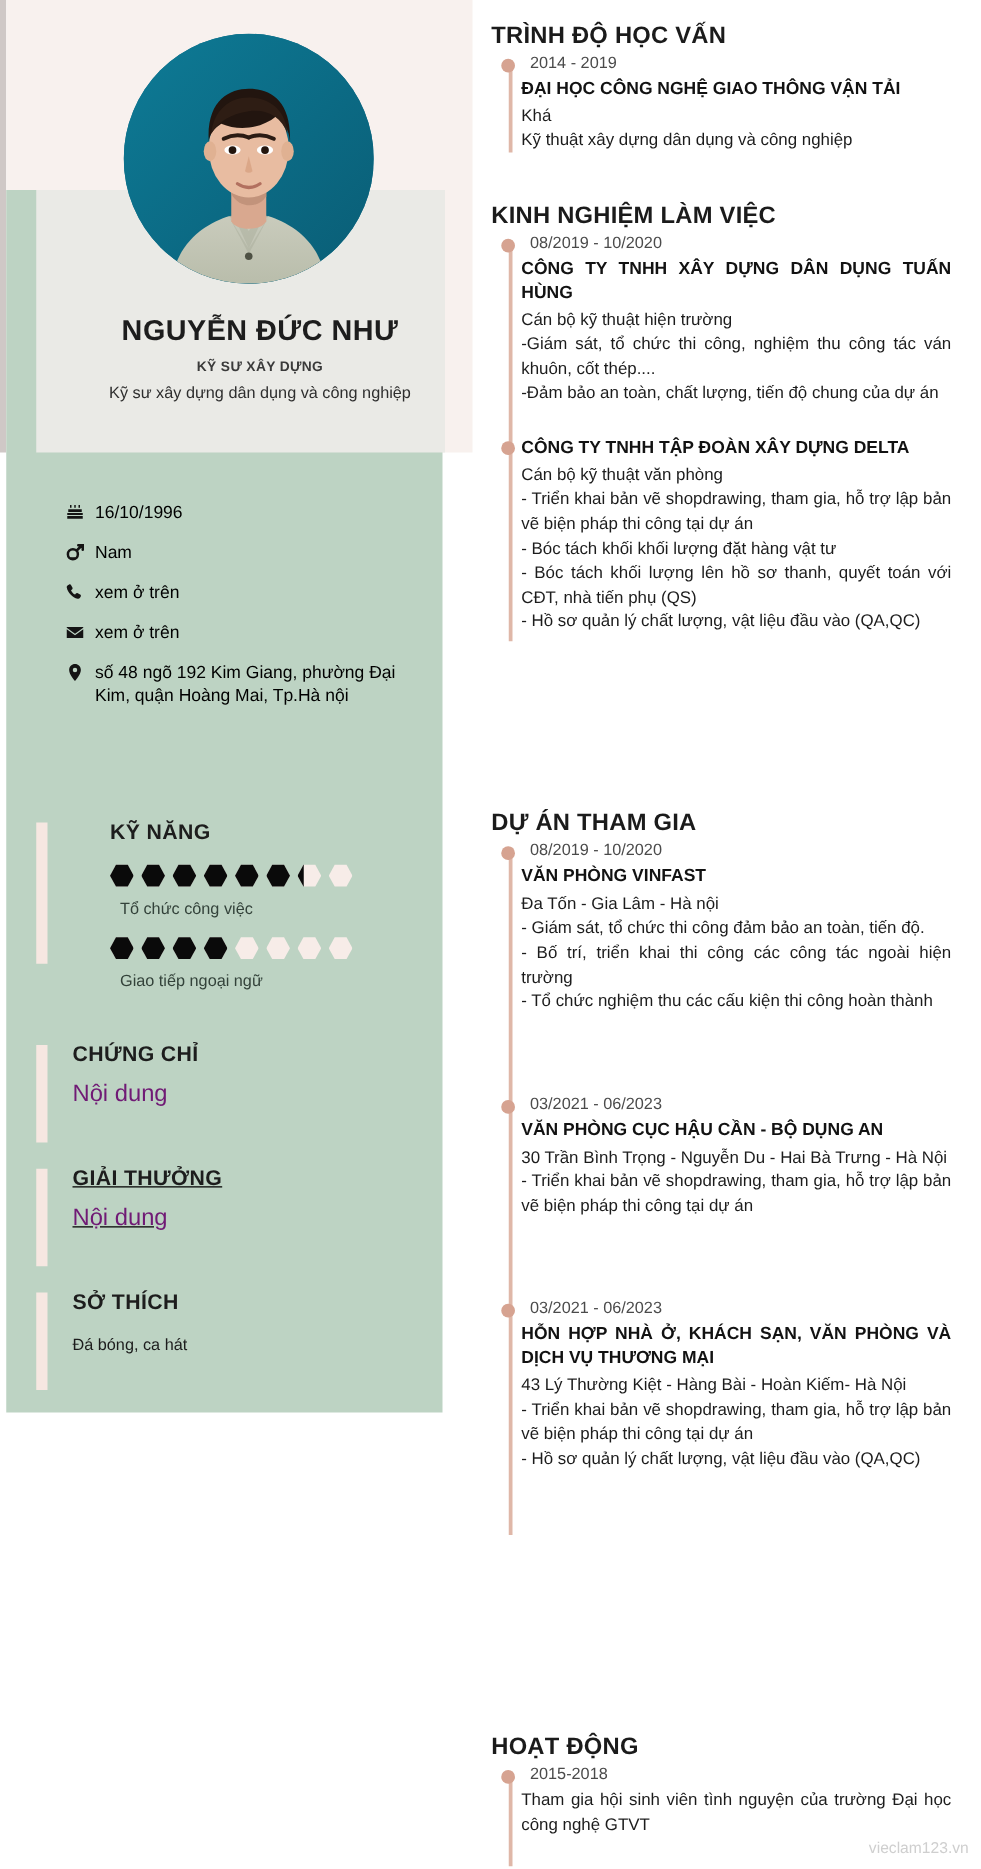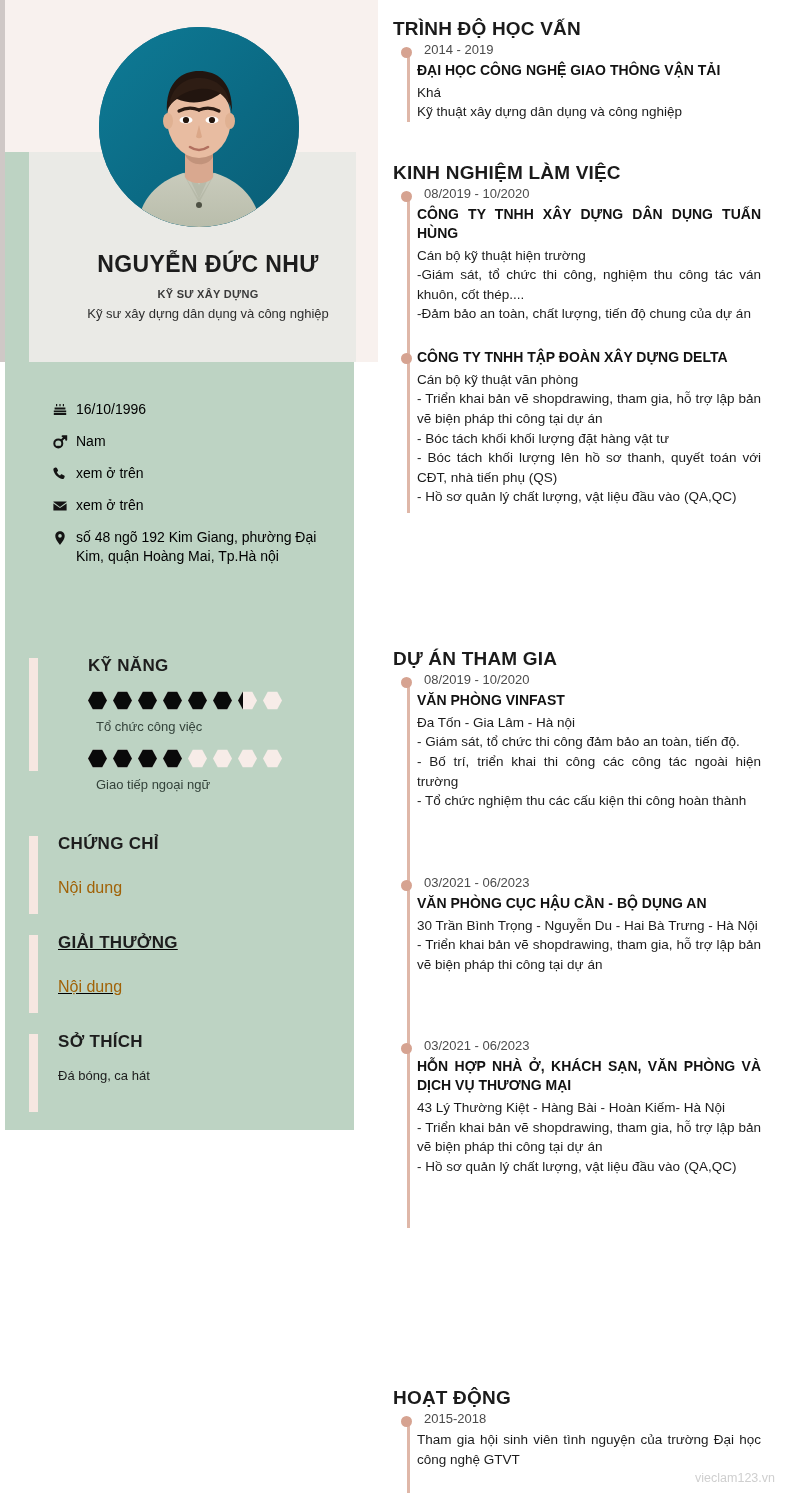--- a/index.html
+++ b/index.html
@@ -94,21 +94,21 @@
     position: absolute; left: 0; top: 2px;
     width: 9px; background: #f6e7e1;
   }
   .sb-title {
     margin-left: 29px;
     font-size: 17px; font-weight: bold; color: #1d1d1d;
     letter-spacing: .3px;
   }
   .sb-body { margin-left: 29px; }
   .sb-placeholder {
-    font-size: 16px; color: #a16207; margin-top: 25px;
+    font-size: 19px; color: #701a75; margin-top: 11px;
   }
   .sb-text { font-size: 13px; color: #1c1c1c; margin-top: 16px; }
 
   .skill-row { margin-top: 15px; }
   .hexrow { display: flex; gap: 6px; }
   .hex {
     width: 19px; height: 19px;
     position: relative;
     background: #f7ece8;
     clip-path: polygon(25% 4%, 75% 4%, 100% 50%, 75% 96%, 25% 96%, 0% 50%);

